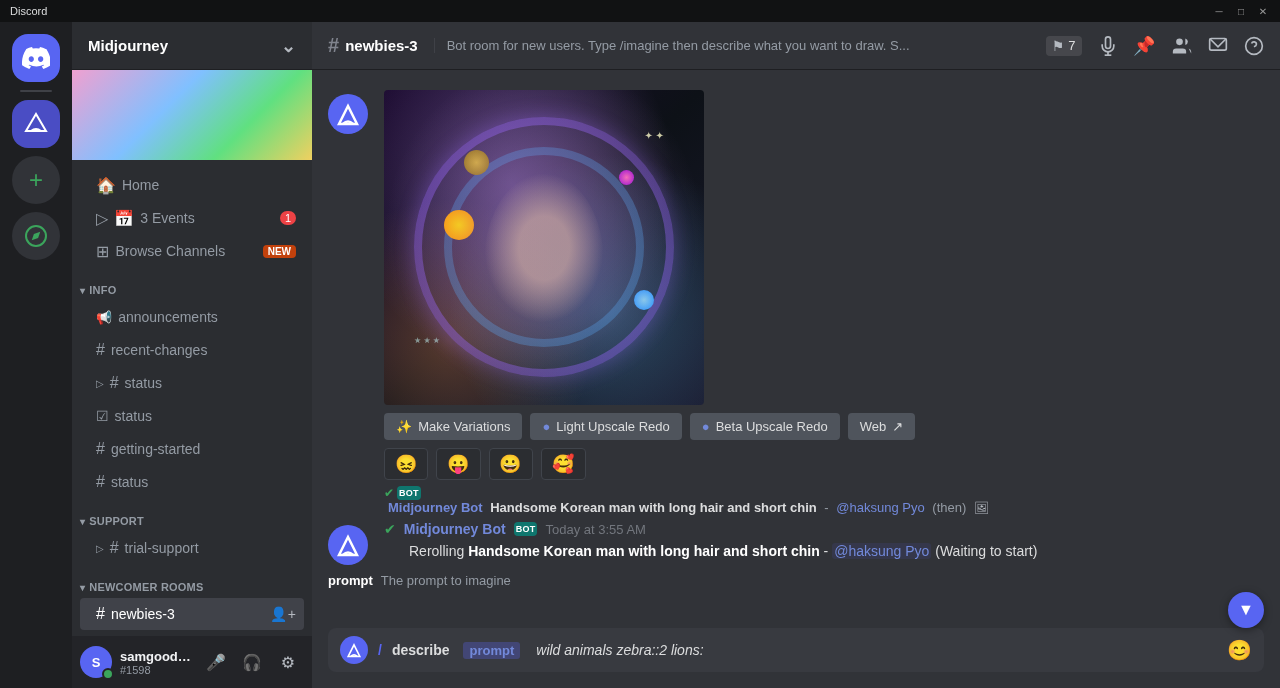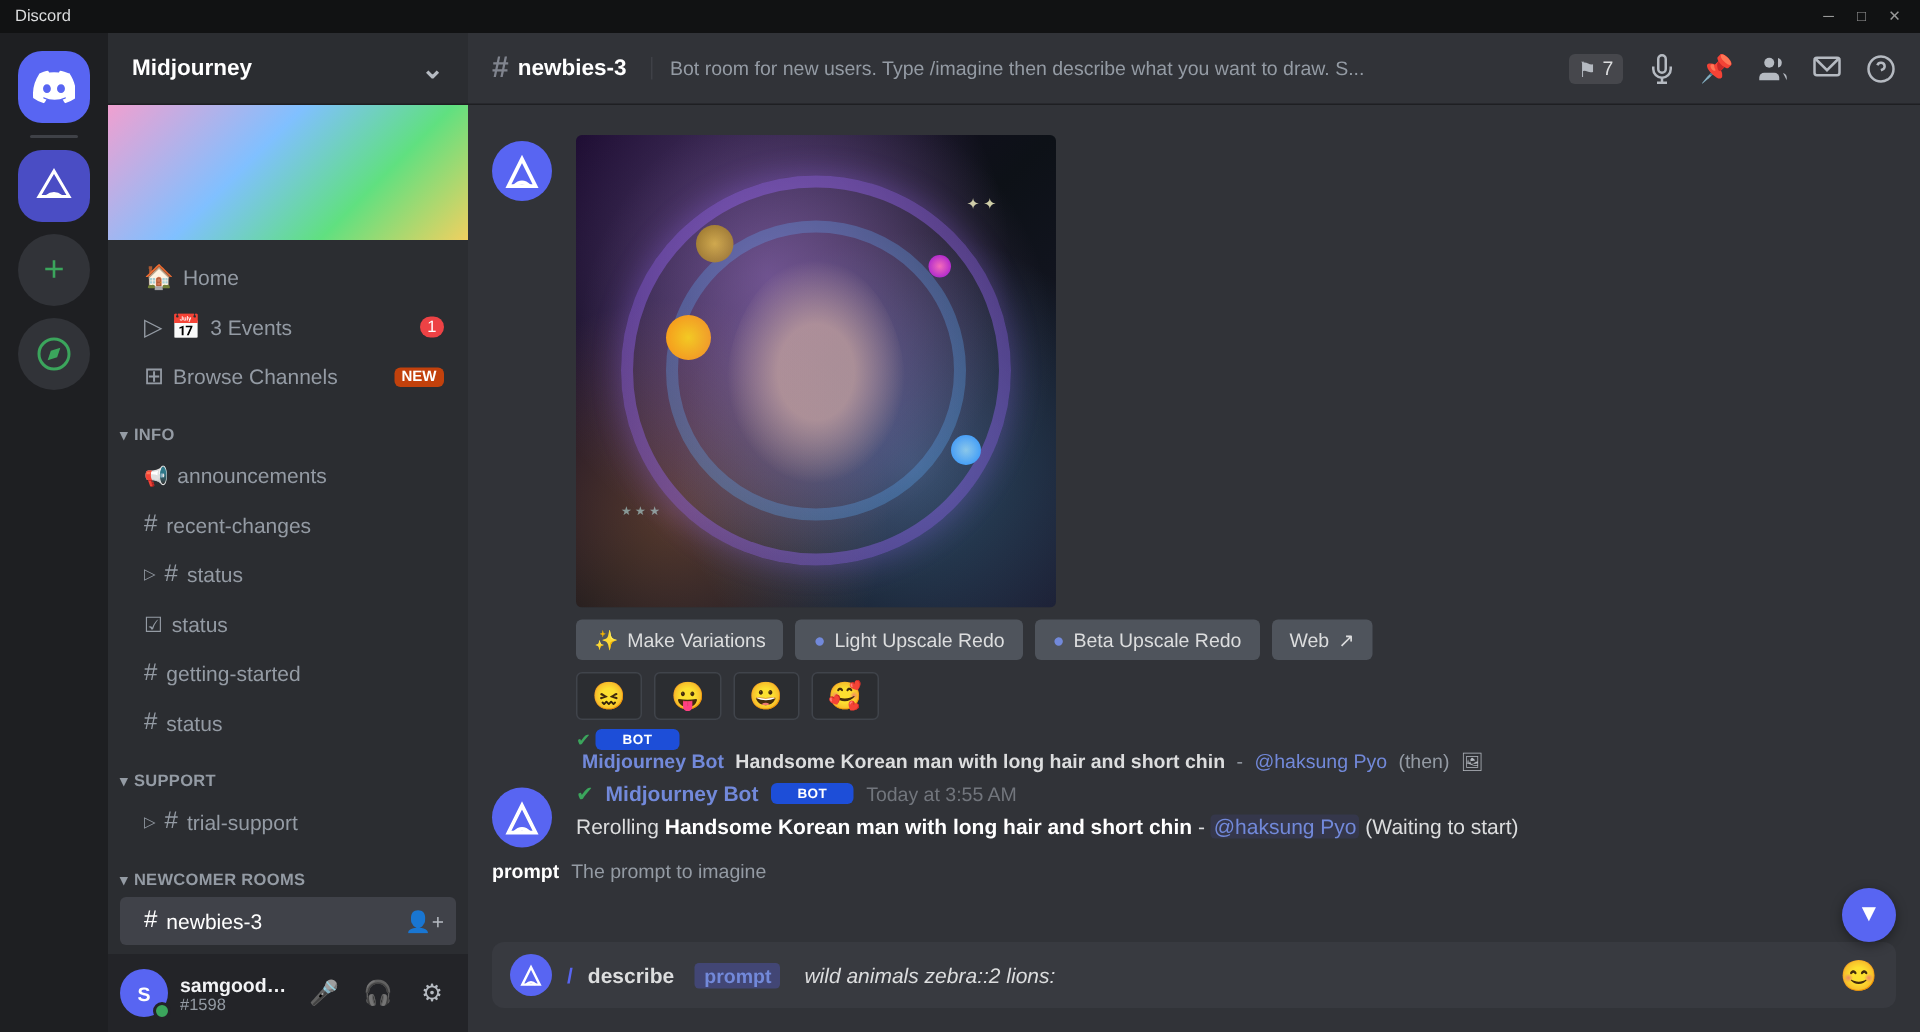--- a/index.html
+++ b/index.html
@@ -312,35 +312,35 @@
     .message-content { flex: 1; min-width: 0; }
     .message-header {
       display: flex;
       align-items: center;
       gap: 8px;
       margin-bottom: 4px;
     }
     .message-author { font-weight: 600; font-size: 14px; color: #fff; }
     .message-author.bot-blue { color: #7289da; }
     .bot-badge {
-      background: #1d4ed8;
+      background: #0f766e;
       color: #fff;
       font-size: 9px;
       font-weight: 700;
-      padding: 2px 18px;
+      padding: 2px 2px;
       border-radius: 4px;
       text-transform: uppercase;
       letter-spacing: 0.03em;
     }
     .verified-badge {
       color: #5865f2;
       font-size: 14px;
     }
     .message-timestamp { font-size: 13px; color: #72767d; }
-    .message-text { font-size: 14px; line-height: 1.5; color: #dcddde; }
+    .message-text { font-size: 14px; line-height: 1.5; color: #dcddde; margin-left: 25px; }
     .message-text strong { font-weight: 700; color: #fff; }
     .message-text .mention { color: #7289da; background: rgba(88,101,242,0.1); border-radius: 3px; padding: 0 2px; }
     
     .action-buttons {
       display: flex;
       flex-wrap: wrap;
       gap: 8px;
       margin-top: 8px;
     }
     .action-btn {

